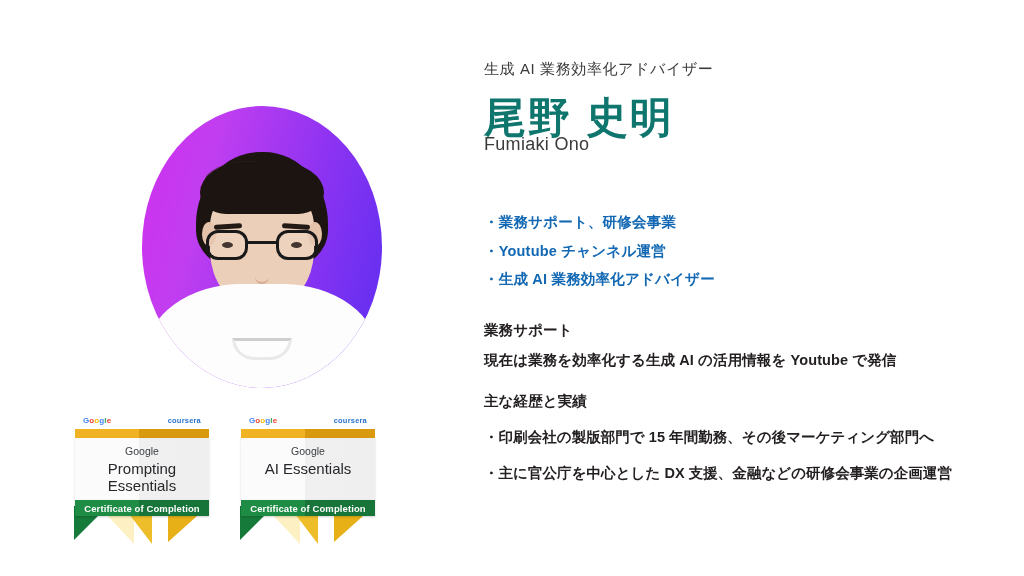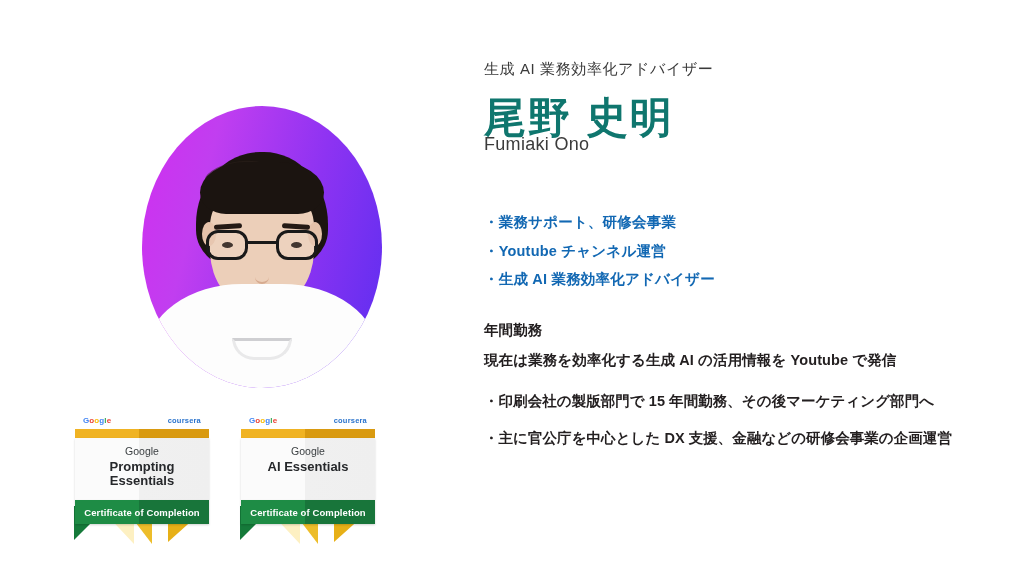--- a/index.html
+++ b/index.html
@@ -267,24 +267,24 @@
     box-sizing: border-box;
     padding-top: 8px;
   }
   .badge-google {
     font-size: 10.5px;
     color: #3c4043;
     line-height: 1.1;
     font-weight: 400;
   }
   .badge-title {
-    font-size: 13px;
+    font-size: 15px;
     color: #26282b;
     line-height: 1.14;
-    font-weight: 700;
+    font-weight: 400;
     margin-top: 2px;
     padding: 0 6px;
   }
   
   .ribbon-zone {
     position: relative;
     width: 148px;
     height: 46px;
   }
   .tail {
@@ -315,21 +315,21 @@
     left: 58px;
     top: 10px;
     border-width: 0 26px 34px 0;
     border-color: transparent #edbd2a transparent transparent;
   }
   .ribbon {
     position: absolute;
     left: 7px;
     top: 0;
     width: 134px;
-    height: 24px;
+    height: 16px;
     background: linear-gradient(90deg, #1e8c45 0%, #1e8c45 48%, #18753a 48%, #18753a 100%);
     display: flex;
     align-items: center;
     justify-content: center;
     box-shadow: 0 1px 2px rgba(0,0,0,.18);
   }
   .ribbon-text {
     color: #ffffff;
     font-size: 9.5px;
     font-weight: 700;
@@ -520,25 +520,26 @@
     <div class="name-ja">尾野 史明</div>
     <div class="name-en">Fumiaki Ono</div>
 
     <ul class="blue-list">
       <li>・業務サポート、研修会事業</li>
       <li>・Youtube チャンネル運営</li>
       <li>・生成 AI 業務効率化アドバイザー</li>
     </ul>
 
     <div class="body-block">
-      <div class="body-line">年間勤務</div>
+      <div class="body-line">業務サポート</div>
       <div class="body-line">現在は業務を効率化する生成 AI の活用情報を Youtube で発信</div>
     </div>
 
     <div class="career-block">
+      <div class="career-heading">主な経歴と実績</div>
       <ul class="career-list">
         <li>・印刷会社の製版部門で 15 年間勤務、その後マーケティング部門へ</li>
         <li>・主に官公庁を中心とした DX 支援、金融などの研修会事業の企画運営</li>
       </ul>
     </div>
 
   </div>
 </div>
 
 </body></html>

